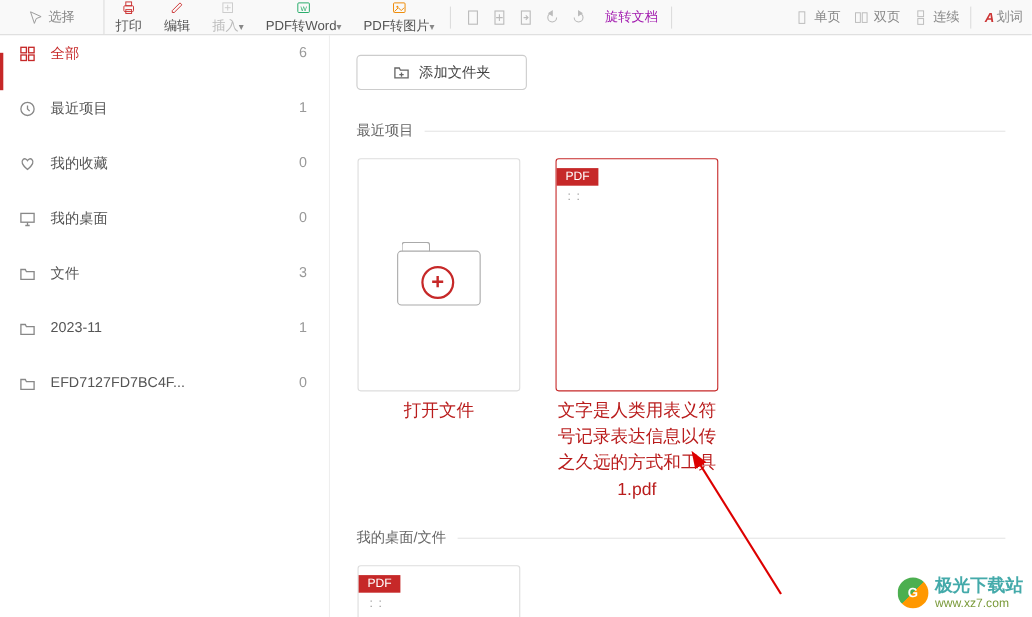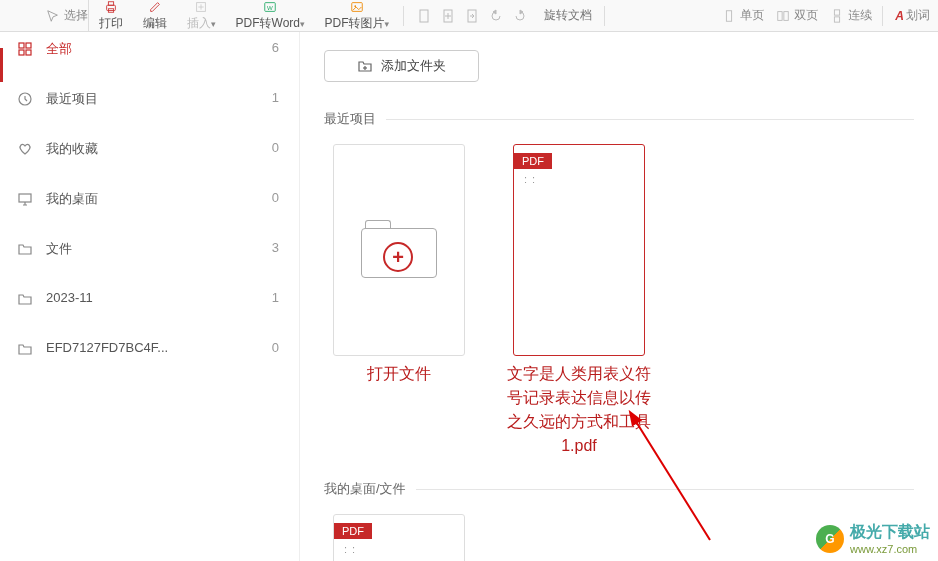--- a/index.html
+++ b/index.html
@@ -1,34 +1,34 @@
 <!DOCTYPE html>
 <html><head>
 <meta charset="utf-8">
 <style>
   * { box-sizing: border-box; margin: 0; padding: 0; font-family: "Microsoft YaHei", sans-serif; }
   body { width: 938px; height: 561px; overflow: hidden; background: #fff; position: relative; }
 
   
   .toolbar { height: 32px; display: flex; align-items: center; border-bottom: 1px solid #ddd; background: #f9f9f9; font-size: 12px; color: #555; }
-  .tb-select { display:flex; align-items:center; gap:4px; padding:0 0; height:100%; border-right:1px solid #ddd; color:#888;margin-left:46px;}
+  .tb-select { display:flex; align-items:center; gap:4px; padding:0 26px; height:100%; border-right:1px solid #ddd; color:#888;}
   .tb-select svg{width:14px;height:14px;}
   .tb-sep { width:1px; height:20px; background:#ddd; margin:0 4px;}
   .tb-group { display:flex; align-items:center; height:100%;justify-content:space-between; }
   .tb-item { display:flex; flex-direction:column; align-items:center; justify-content:center; padding:0 10px; height:100%; cursor:pointer; color:#555;}
   .tb-item .ic{height:14px;display:flex;align-items:center;justify-content:center;margin-bottom:1px;}
   .tb-item .ic svg{width:14px;height:14px;}
   .tb-item.disabled{color:#bbb;}
   .tb-btn{display:flex;align-items:center;gap:2px;padding:0 6px;font-size:12px;color:#555;cursor:pointer;}
   .tb-btn.view{gap:4px;color:#888;justify-content:center;}
   .tb-btn.view svg{width:14px;height:14px;stroke:#bbb;fill:none;}
   .caret{font-size:9px;color:#888;}
   .tb-iconset{display:flex;align-items:center;gap:8px;padding:0 8px;}
   .tb-iconset svg{width:16px;height:16px;stroke:#bbb;fill:none;}
-  .tb-rotate{color:#737373;font-size:12px;padding:0 8px;font-family:Liberation Serif, serif;}
+  .tb-rotate{color:#a21caf;font-size:12px;padding:0 8px;font-family:Liberation Serif, serif;}
   .tb-right{margin-left:auto;display:flex;align-items:center;height:100%;}
   .tb-right .tb-btn{color:#888;}
   .tb-a{color:#c33;font-style:italic;font-weight:bold;}
 
   
   .main { display:flex; height: calc(100% - 32px); }
 
   
   .sidebar { width: 300px; border-right:1px solid #eee; display:flex; flex-direction:column; padding-top:8px;}
   .side-item { display:flex; height:50px; padding:0 20px 0 16px; cursor:pointer; color:#555; font-size:13px; position:relative;}
@@ -42,21 +42,21 @@
   
   .content{flex:1;padding:18px 24px;overflow:auto;}
   .addfolder{display:inline-flex;align-items:center;gap:8px;border:1px solid #ccc;border-radius:4px;padding:6px 32px;font-size:13px;color:#444;cursor:pointer;}
   .addfolder svg{width:16px;height:16px;stroke:#666;fill:none;}
 
   .sect-title{margin-top:28px;font-size:13px;color:#666;display:flex;align-items:center;}
   .sect-title .line{flex:1;height:1px;background:#e5e5e5;margin-left:10px;}
 
   .cards{display:flex;gap:30px;margin-top:16px;flex-wrap:wrap;}
   .card{width:150px;display:flex;flex-direction:column;align-items:center;}
-  .card .thumb{width:132px;height:212px;border:1px solid #ddd;border-radius:3px;position:relative;display:flex;align-items:center;justify-content:center;background:#fff;}
+  .card .thumb{width:148px;height:212px;border:1px solid #ddd;border-radius:3px;position:relative;display:flex;align-items:center;justify-content:center;background:#fff;}
   .card.open .thumb{display:flex;align-items:center;justify-content:center;}
   .folder-ic{width:80px;height:60px;position:relative;}
   .folder-back{width:76px;height:50px;border:1.5px solid #aaa;border-radius:4px;position:absolute;top:8px;left:2px;background:#fff;}
   .folder-tab{width:26px;height:10px;border:1.5px solid #aaa;border-bottom:none;border-radius:3px 3px 0 0;position:absolute;top:0;left:6px;background:#fff;}
   .folder-plus{width:30px;height:30px;border:2px solid #c62828;border-radius:50%;position:absolute;top:22px;left:24px;display:flex;align-items:center;justify-content:center;color:#c62828;font-size:20px;font-weight:bold;background:#fff;}
   .card .label{margin-top:6px;font-size:16px;color:#b91c1c;text-align:center;line-height:1.5;word-break:break-all;}
 
   .card.pdf .thumb{border:1px solid #c62828;}
   .pdf-tag{position:absolute;top:8px;left:0;background:#c62828;color:#fff;font-size:11px;padding:2px 8px;}
   .pdf-dots{position:absolute;top:28px;left:10px;color:#999;font-size:11px;letter-spacing:1px;}

